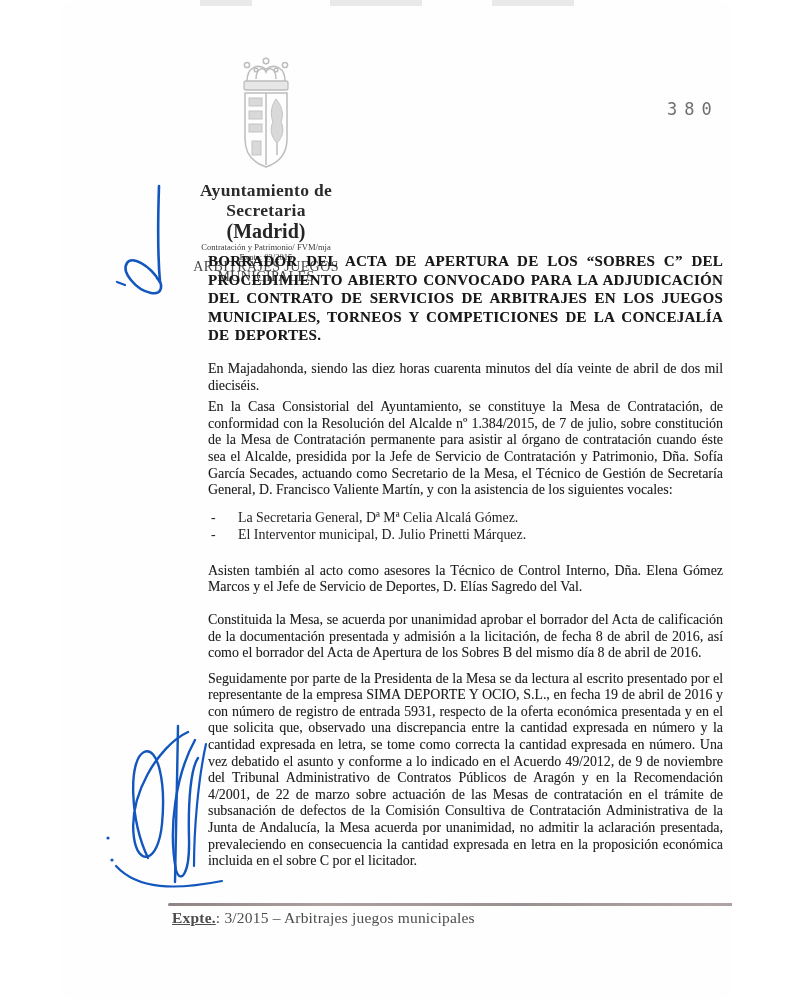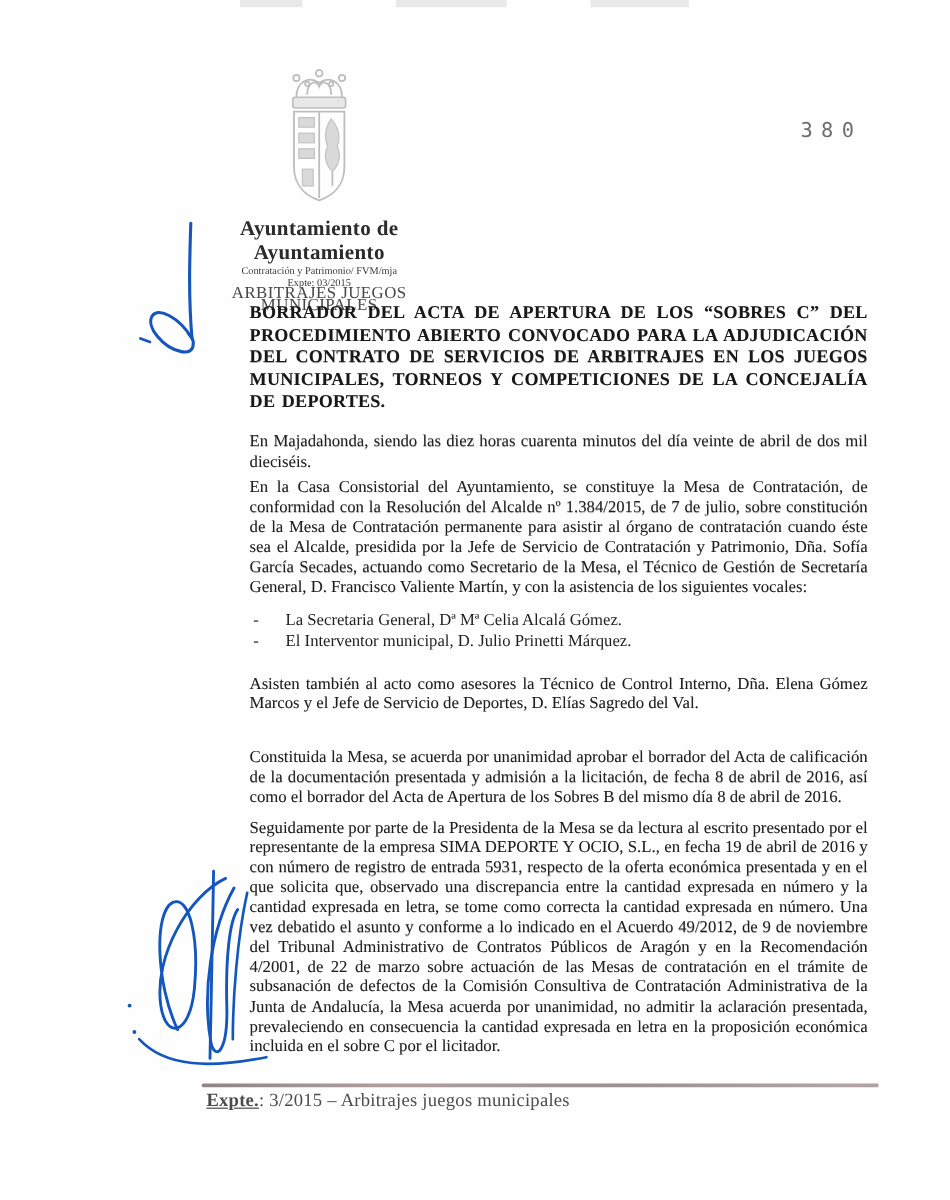--- a/index.html
+++ b/index.html
@@ -31,21 +31,21 @@
 
   .textcol { position:absolute; left:148px; top:252px; width:515px; text-align:justify; }
   .doc-title {
     font-weight:bold; font-size:15px; line-height:18.6px;
     letter-spacing:.25px; word-spacing:1.5px; color:#181818; margin-bottom:16px;
     text-shadow:0.2px 0.2px 0.3px rgba(20,20,20,.35);
   }
   .para { font-size:13.9px; line-height:16.6px; text-shadow:0.2px 0.2px 0.3px rgba(20,20,20,.3); }
   .mb-a { margin-bottom:5px; }
   .mb-b { margin-bottom:10px; }
-  .mb-c { margin-bottom:28px; }
+  .mb-c { margin-bottom:16px; }
   .mb-d { margin-bottom:9px; }
   .vlist { margin:0 0 20px 0; }
   .vitem { display:flex; font-size:13.9px; line-height:17px; text-align:left; }
   .vmark { width:30px; flex:none; padding-left:3px; }
 
   .ink { position:absolute; pointer-events:none; }
   .ink path, .ink line { stroke:var(--ink, #1356bd); fill:none; stroke-linecap:round; stroke-linejoin:round; }
   .ink circle { fill:var(--ink, #1356bd); stroke:none; }
 
   .footer-rule {
@@ -90,21 +90,22 @@
 
       <rect class="fd" x="29" y="43" width="13" height="8"></rect>
       <rect class="fd" x="29" y="56" width="13" height="8"></rect>
       <rect class="fd" x="29" y="69" width="13" height="8"></rect>
       <rect class="fd" x="32" y="86" width="9" height="14"></rect>
 
       <path class="fd" d="M56 44 c-5 7 -6 15 -3 23 c-4 8 -1 16 4 21 c5 -5 8 -13 4 -21 c3 -8 1 -16 -5 -23 z"></path>
       <line class="ln" x1="57" y1="88" x2="57" y2="100"></line>
     </svg>
     <div class="org-line1">Ayuntamiento de</div>
-    <div class="org-line2">Ayuntamiento</div>
+    <div class="org-line2">Secretaria</div>
+    <div class="org-line3">(Madrid)</div>
     <div class="dept d1">Contratación y Patrimonio/ FVM/mja</div>
     <div class="dept d2">Expte: 03/2015</div>
     <div class="dept d3">ARBITRAJES JUEGOS MUNICIPALES</div>
   </div>
 
   <svg class="ink" style="left:52px; top:182px;" width="64" height="120" viewBox="0 0 64 120">
     <path d="M47 4 C46 34 45 66 48 100" stroke-width="2.6"></path>
     <path d="M48 100 C37 82 20 74 15 81 C9 90 24 108 39 111 C50 113 52 103 45 96" stroke-width="2.6"></path>
     <path d="M5 100 L13 103" stroke-width="2.2"></path>
   </svg>

